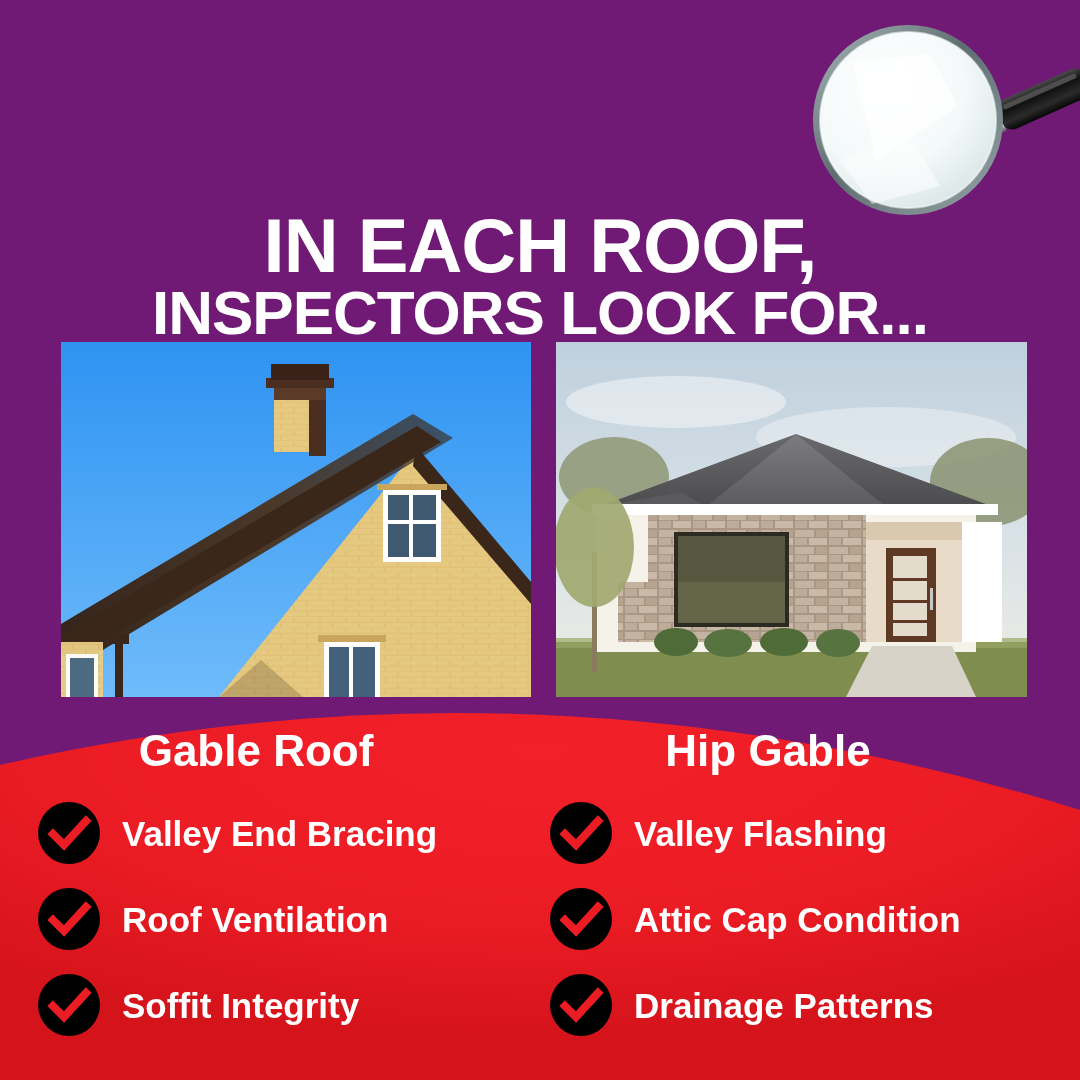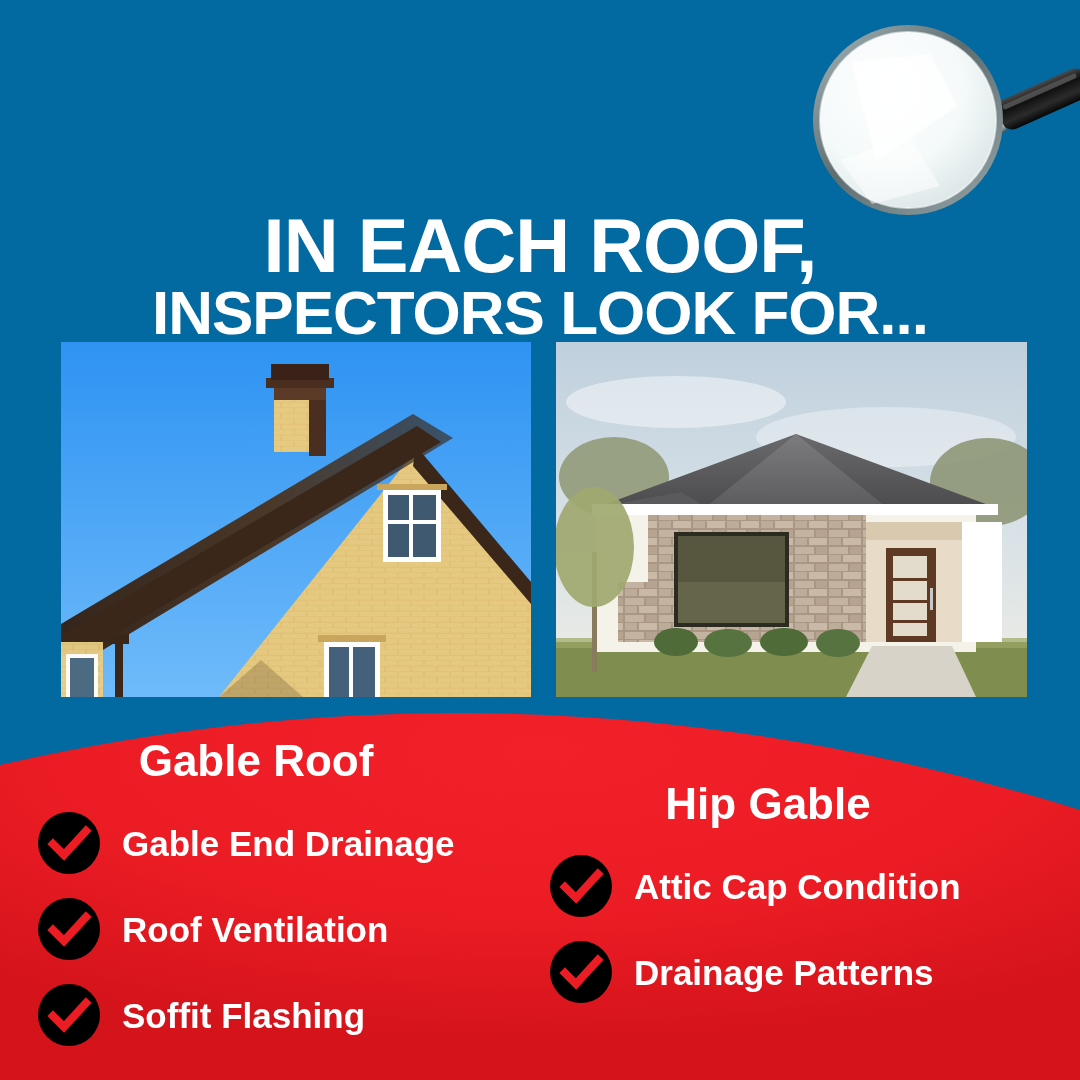--- a/index.html
+++ b/index.html
@@ -4,21 +4,21 @@
 <style>
   html, body {
     margin: 0;
     padding: 0;
     background: #000;
   }
   #poster {
     position: relative;
     width: 1080px;
     height: 1080px;
-    background: #0369a1;
+    background: #701a75;
     overflow: hidden;
     font-family: "Liberation Sans", sans-serif;
   }
 
   
   .magnifier {
     position: absolute;
     left: 780px;
     top: 10px;
     width: 300px;
@@ -71,21 +71,20 @@
 
   
   .columns {
     position: absolute;
     left: 0;
     top: 726px;
     width: 1024px;
     height: 354px;
     z-index: 5;
     display: flex;
-    align-items: center;
   }
   .col {
     width: 50%;
     box-sizing: border-box;
   }
   .col.left  { padding-left: 38px; }
   .col.right { padding-left: 38px; }
 
   .col-title {
     color: #ffffff;
@@ -328,53 +327,62 @@
     <div class="col left">
       <div class="col-title">Gable Roof</div>
       <ul class="check-list">
         <li class="check-item">
           <span class="check-icon">
             <svg viewBox="0 0 62 62" xmlns="http://www.w3.org/2000/svg">
               <circle cx="31" cy="31" r="31" fill="#000000"></circle>
               <path d="M 15 32 L 26 43 L 48 19" fill="none" stroke="#EC1C24" stroke-width="8" stroke-linecap="square" stroke-linejoin="miter"></path>
             </svg>
           </span>
-          <span class="check-label">Gable End Drainage</span>
+          <span class="check-label">Valley End Bracing</span>
         </li>
         <li class="check-item">
           <span class="check-icon">
             <svg viewBox="0 0 62 62" xmlns="http://www.w3.org/2000/svg">
               <circle cx="31" cy="31" r="31" fill="#000000"></circle>
               <path d="M 15 32 L 26 43 L 48 19" fill="none" stroke="#EC1C24" stroke-width="8" stroke-linecap="square" stroke-linejoin="miter"></path>
             </svg>
           </span>
           <span class="check-label">Roof Ventilation</span>
         </li>
         <li class="check-item">
           <span class="check-icon">
             <svg viewBox="0 0 62 62" xmlns="http://www.w3.org/2000/svg">
               <circle cx="31" cy="31" r="31" fill="#000000"></circle>
               <path d="M 15 32 L 26 43 L 48 19" fill="none" stroke="#EC1C24" stroke-width="8" stroke-linecap="square" stroke-linejoin="miter"></path>
             </svg>
           </span>
-          <span class="check-label">Soffit Flashing</span>
+          <span class="check-label">Soffit Integrity</span>
         </li>
       </ul>
     </div>
 
     <div class="col right">
       <div class="col-title">Hip Gable</div>
       <ul class="check-list">
         <li class="check-item">
           <span class="check-icon">
             <svg viewBox="0 0 62 62" xmlns="http://www.w3.org/2000/svg">
               <circle cx="31" cy="31" r="31" fill="#000000"></circle>
               <path d="M 15 32 L 26 43 L 48 19" fill="none" stroke="#EC1C24" stroke-width="8" stroke-linecap="square" stroke-linejoin="miter"></path>
             </svg>
           </span>
+          <span class="check-label">Valley Flashing</span>
+        </li>
+        <li class="check-item">
+          <span class="check-icon">
+            <svg viewBox="0 0 62 62" xmlns="http://www.w3.org/2000/svg">
+              <circle cx="31" cy="31" r="31" fill="#000000"></circle>
+              <path d="M 15 32 L 26 43 L 48 19" fill="none" stroke="#EC1C24" stroke-width="8" stroke-linecap="square" stroke-linejoin="miter"></path>
+            </svg>
+          </span>
           <span class="check-label">Attic Cap Condition</span>
         </li>
         <li class="check-item">
           <span class="check-icon">
             <svg viewBox="0 0 62 62" xmlns="http://www.w3.org/2000/svg">
               <circle cx="31" cy="31" r="31" fill="#000000"></circle>
               <path d="M 15 32 L 26 43 L 48 19" fill="none" stroke="#EC1C24" stroke-width="8" stroke-linecap="square" stroke-linejoin="miter"></path>
             </svg>
           </span>
           <span class="check-label">Drainage Patterns</span>

